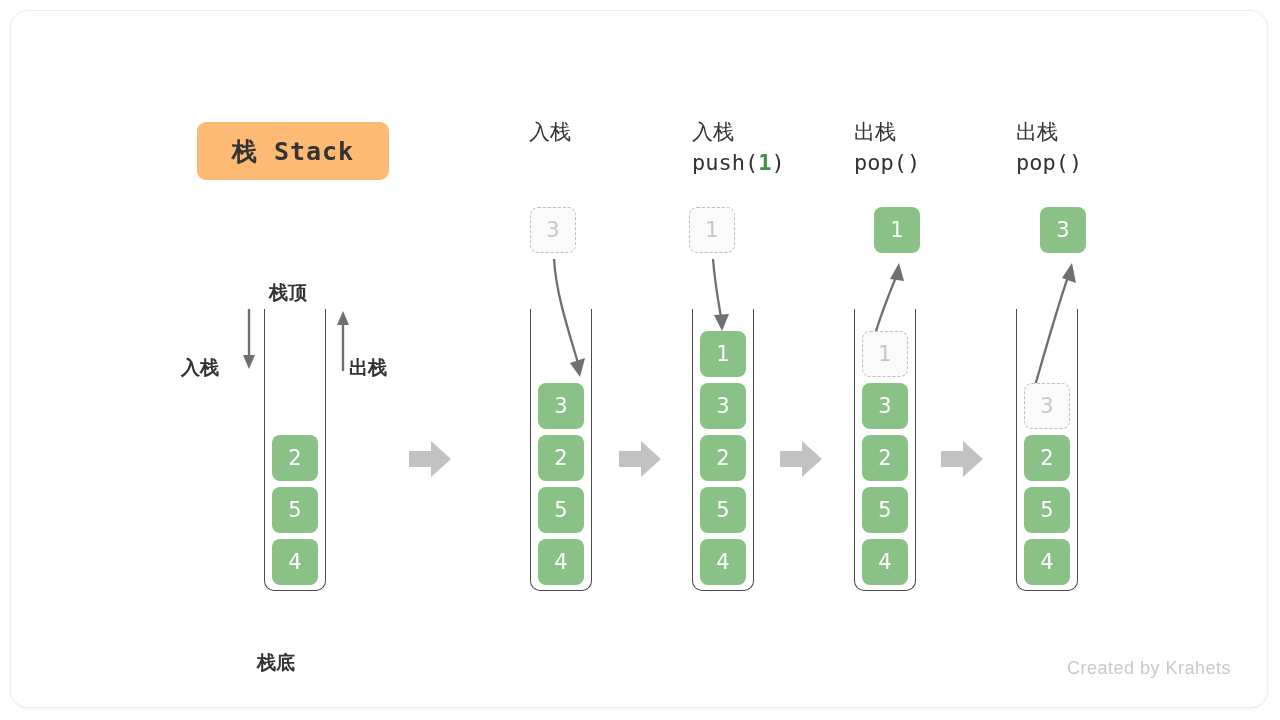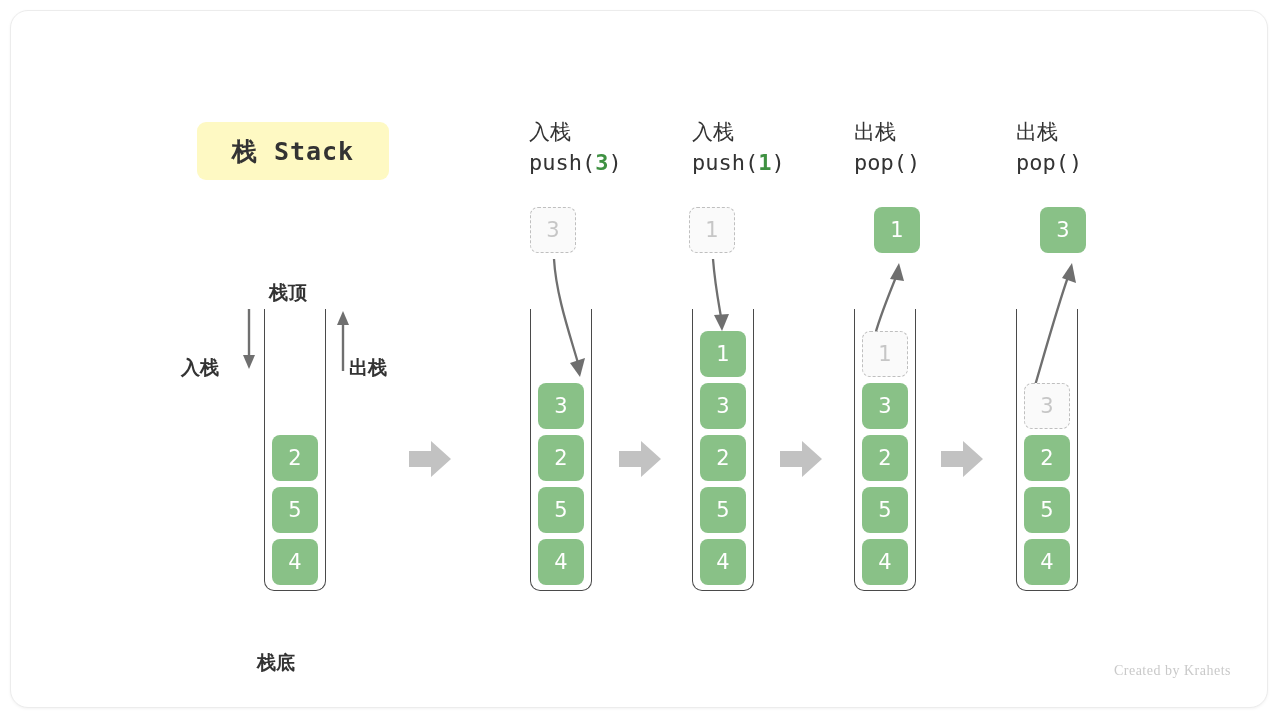--- a/index.html
+++ b/index.html
@@ -28,21 +28,21 @@
   }
   .stage { position: absolute; inset: 0; }
 
   
   .title-chip {
     position: absolute;
     left: 186px;
     top: 111px;
     width: 192px;
     height: 58px;
-    background: #fef9c3;
+    background: #fdba74;
     border-radius: 9px;
     display: flex;
     align-items: center;
     justify-content: center;
     font-family: "DejaVu Sans Mono", "Liberation Mono", monospace;
     font-size: 25px;
     font-weight: bold;
     color: #333333;
     letter-spacing: 1px;
   }
@@ -128,22 +128,22 @@
   }
 
   
   .thin-arrow { position: absolute; overflow: visible; }
 
   
   .credit {
     position: absolute;
     right: 36px;
     bottom: 28px;
-    font-family: Liberation Serif, serif;
-    font-size: 14px;
+    font-family: Liberation Sans, sans-serif;
+    font-size: 18px;
     color: #c9c9c9;
     letter-spacing: 0.5px;
   }
 </style>
 </head>
 <body>
 
 <div class="card">
   <div class="stage">
 
@@ -170,21 +170,20 @@
       <div class="box solid" style="left:261px; top:476px;">5</div>
       <div class="box solid" style="left:261px; top:528px;">4</div>
     </div>
 
     <svg class="step-arrow" style="left:398px; top:428px;" viewBox="0 0 42 40">
       <polygon points="0,12 22,12 22,2 42,20 22,38 22,28 0,28" fill="#c2c2c2"></polygon>
     </svg>
 
     <div class="col-head" style="left:518px; top:106px;">
       <span class="cn">入栈</span>
-      <span class="code"><span>push(</span><span class="arg">3</span><span>)</span></span>
     </div>
     <div class="stack-wrap">
       <div class="box ghost" style="left:519px; top:196px;">3</div>
       <svg class="thin-arrow" style="left:519px; top:244px;" width="70" height="130">
         <path d="M24,4 C26,40 40,80 48,108" stroke="#6f6f6f" stroke-width="2.3" fill="none"></path>
         <polygon points="50,122 40,108 55,103" fill="#6f6f6f"></polygon>
       </svg>
       <div class="stack-u" style="left:519px; top:298px; width:62px; height:282px;"></div>
       <div class="box solid" style="left:527px; top:372px;">3</div>
       <div class="box solid" style="left:527px; top:424px;">2</div>

